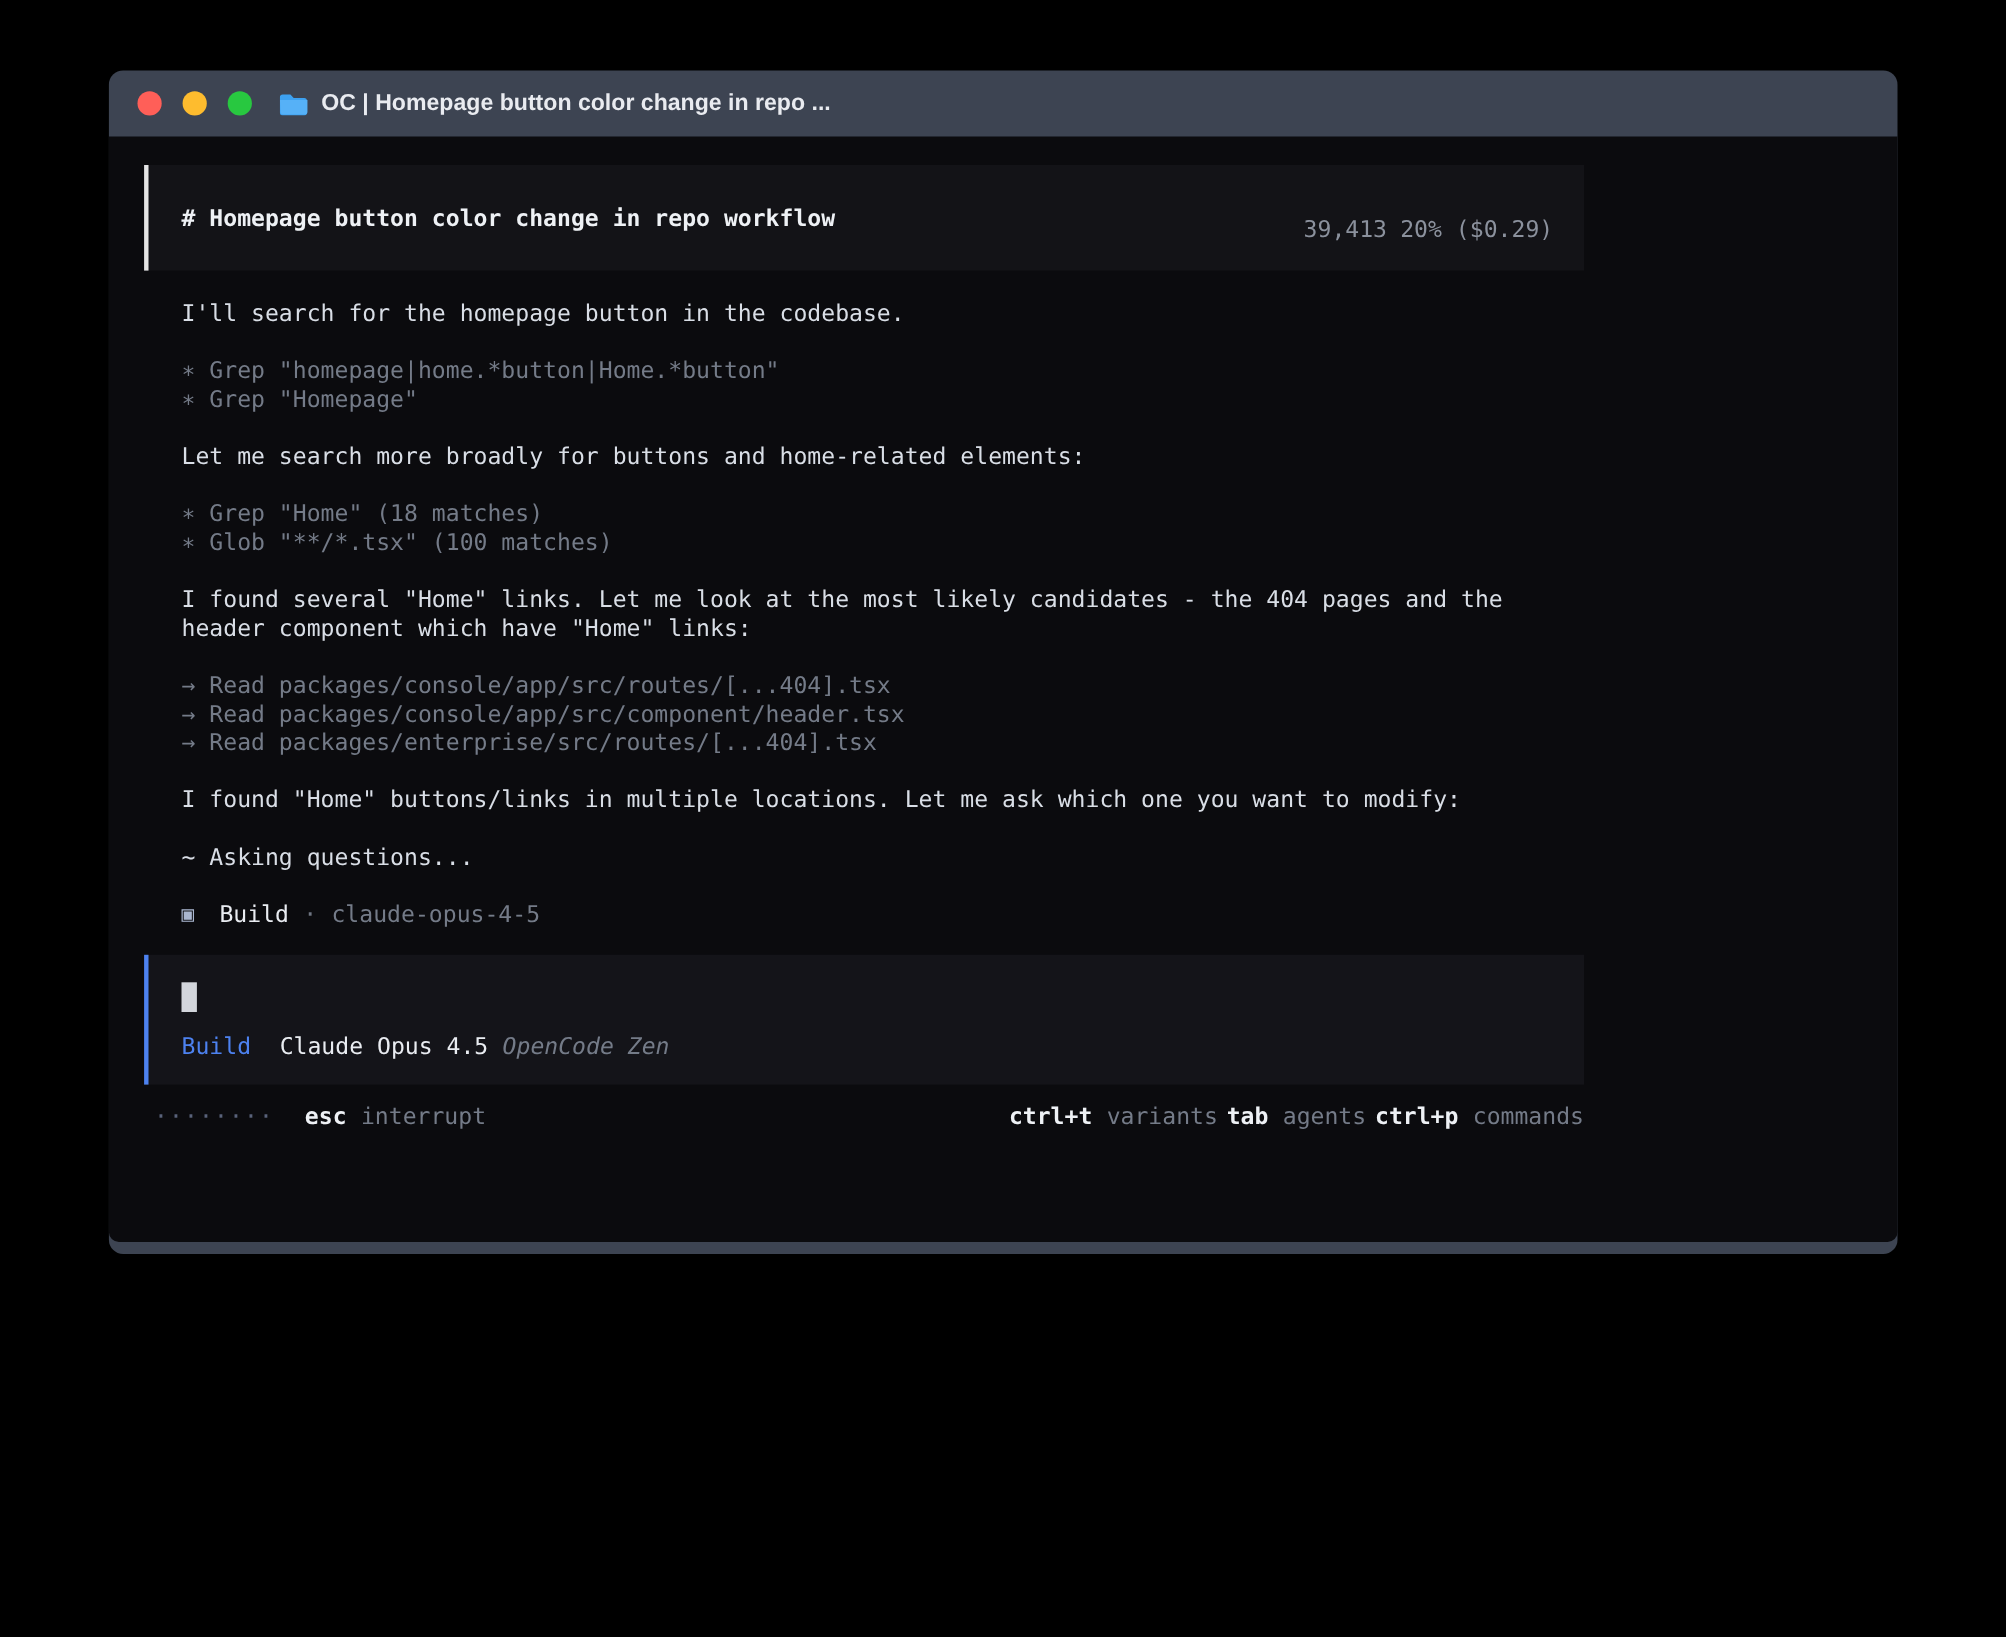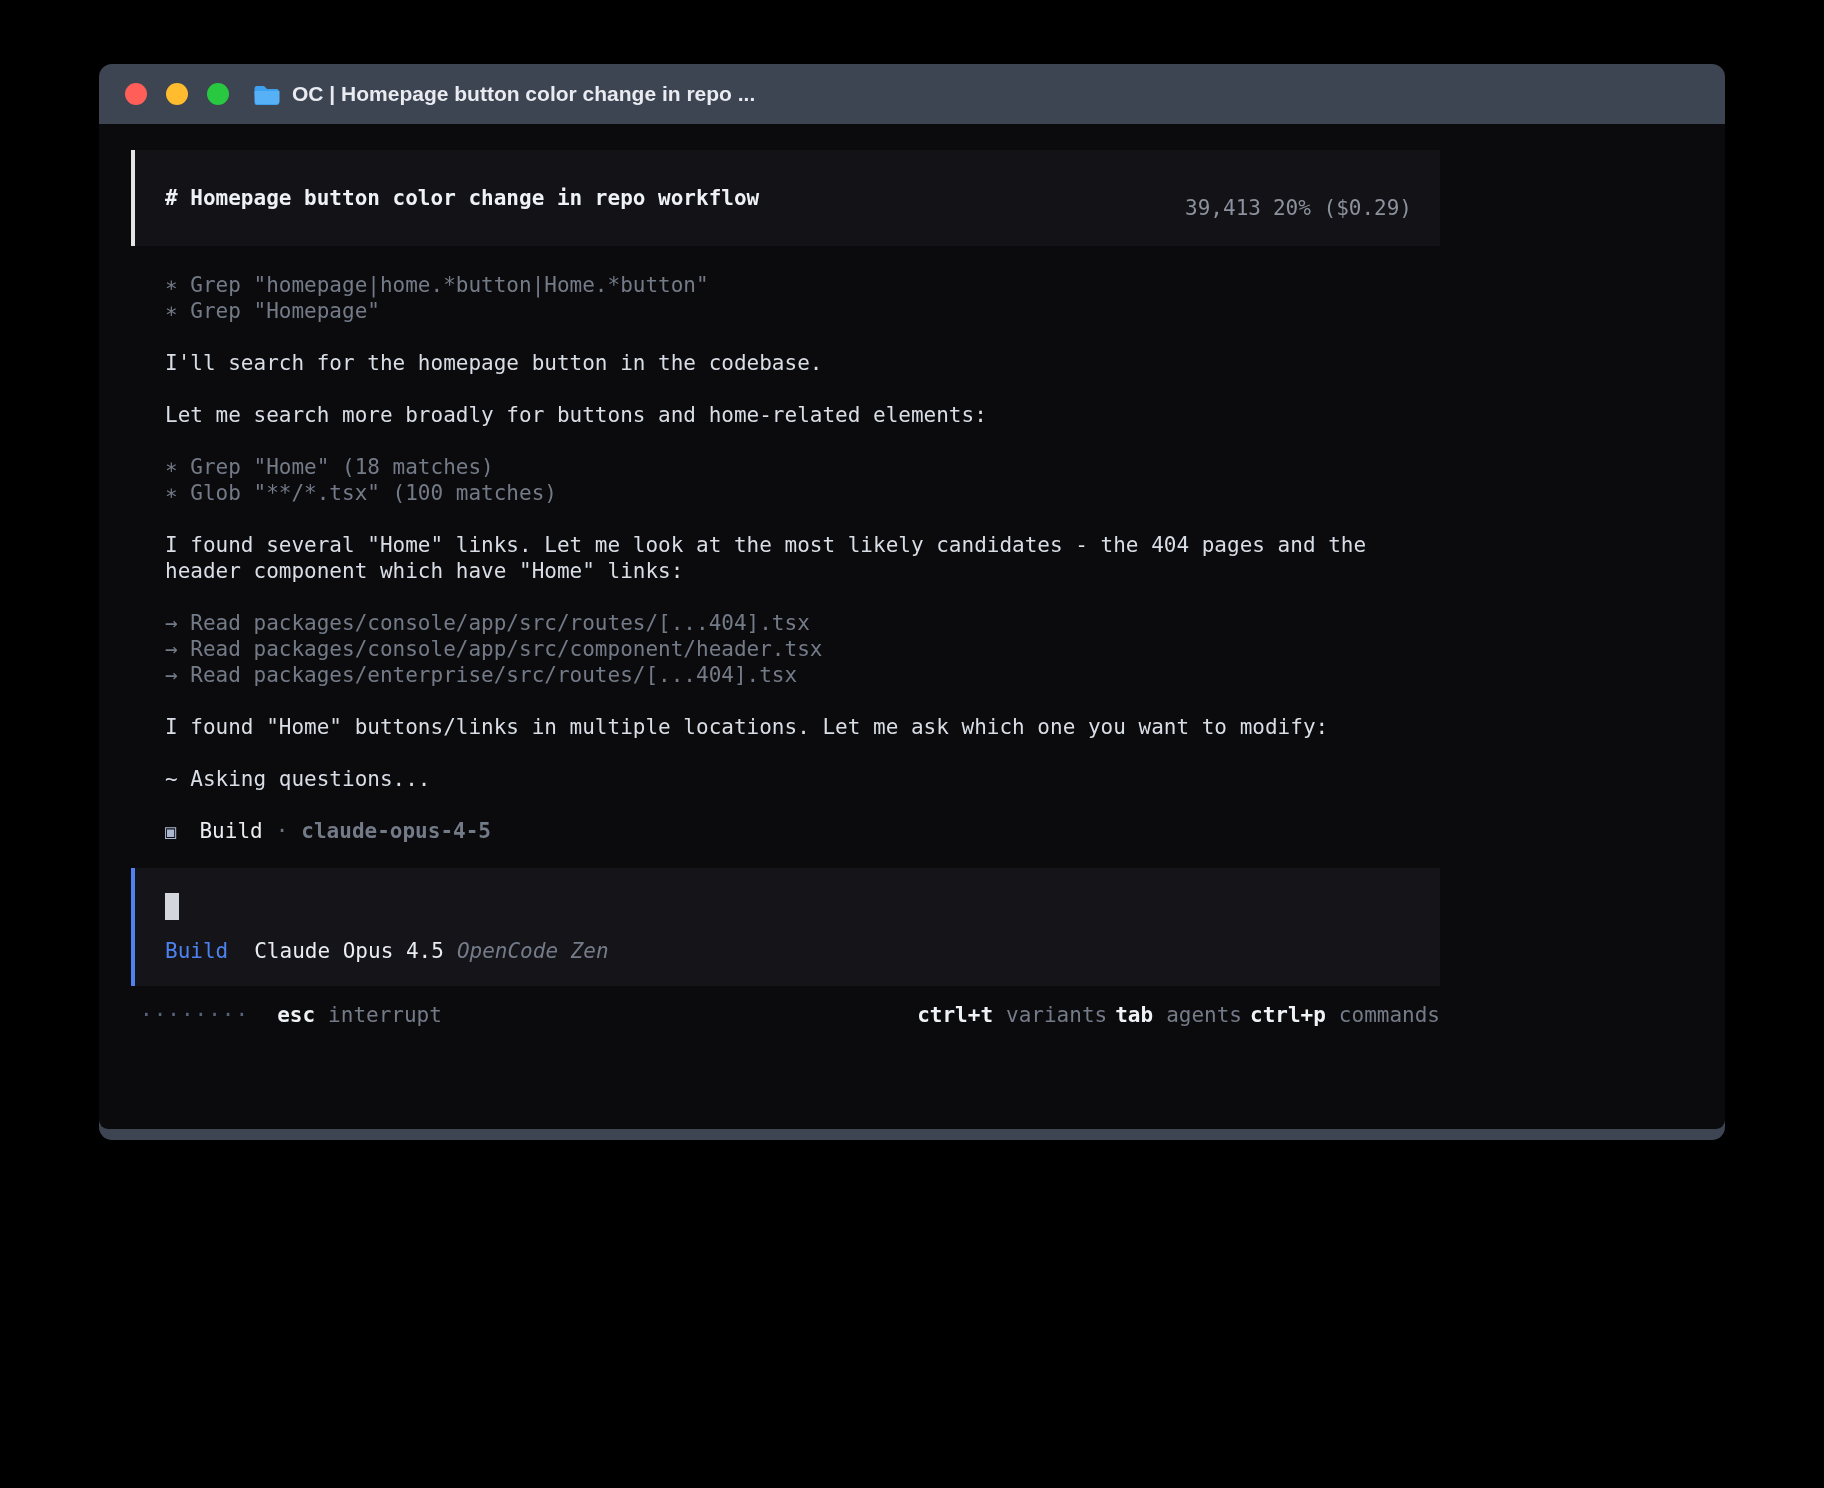--- a/index.html
+++ b/index.html
@@ -75,21 +75,21 @@
 
   .msgs{margin:26px 0 0 34px;width:1275px;}
   .msg{margin-bottom:26px;}
   .msg.text{color:var(--text);}
   .msg.tools{color:var(--muted);}
   .tool-line{white-space:pre;}
 
   .status-line{display:flex;align-items:center;color:#e9ecf1;margin-bottom:12px;}
   .status-icon{color:#a9b6cf;margin-right:23px;font-size:19px;}
   .status-sep{color:#6e7582;margin:0 13px;}
-  .status-model{color:var(--muted);font-weight:bold;}
+  .status-model{color:var(--muted);}
 
   .input-box{
     margin-top:24px;
     background:var(--input-bg);
     border-left:4px solid var(--accent);
     padding:25px 30px 22px;
   }
   .cursor{display:block;width:14px;height:27px;background:#d3d6dc;}
   .input-status{margin-top:18px;display:flex;align-items:center;}
   .input-agent{color:var(--accent);}
@@ -137,27 +137,27 @@
         <span class="h-title"># Homepage button color change in repo workflow</span>
         <span class="h-meta">
           <span>39,413</span>
           <span>20% ($0.29)</span>
         </span>
       </div>
 
 
       <div class="msgs">
 
+        <div class="msg text">
+          <span>I'll search for the homepage button in the codebase.</span>
+        </div>
+
         <div class="msg tools">
           <div class="tool-line">∗ Grep "homepage|home.*button|Home.*button"</div>
           <div class="tool-line">∗ Grep "Homepage"</div>
-        </div>
-
-        <div class="msg text">
-          <span>I'll search for the homepage button in the codebase.</span>
         </div>
 
         <div class="msg text">
           <span>Let me search more broadly for buttons and home-related elements:</span>
         </div>
 
         <div class="msg tools">
           <div class="tool-line">∗ Grep "Home" (18 matches)</div>
           <div class="tool-line">∗ Glob "**/*.tsx" (100 matches)</div>
         </div>

